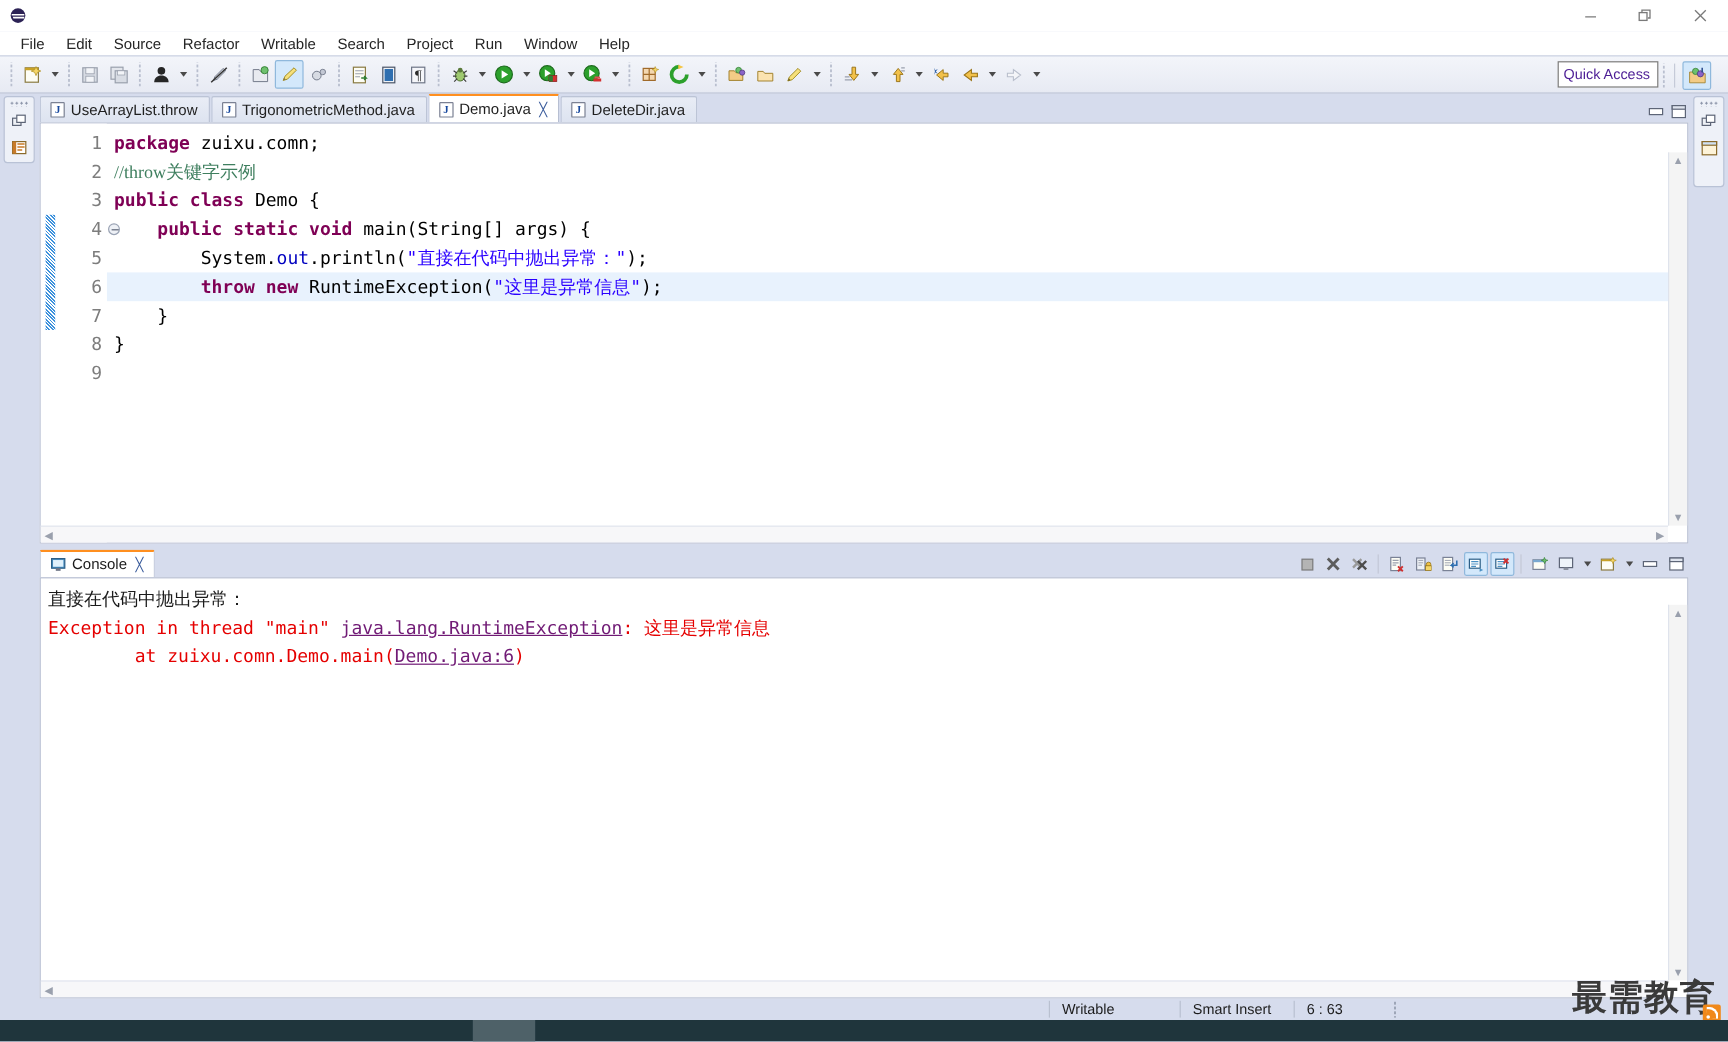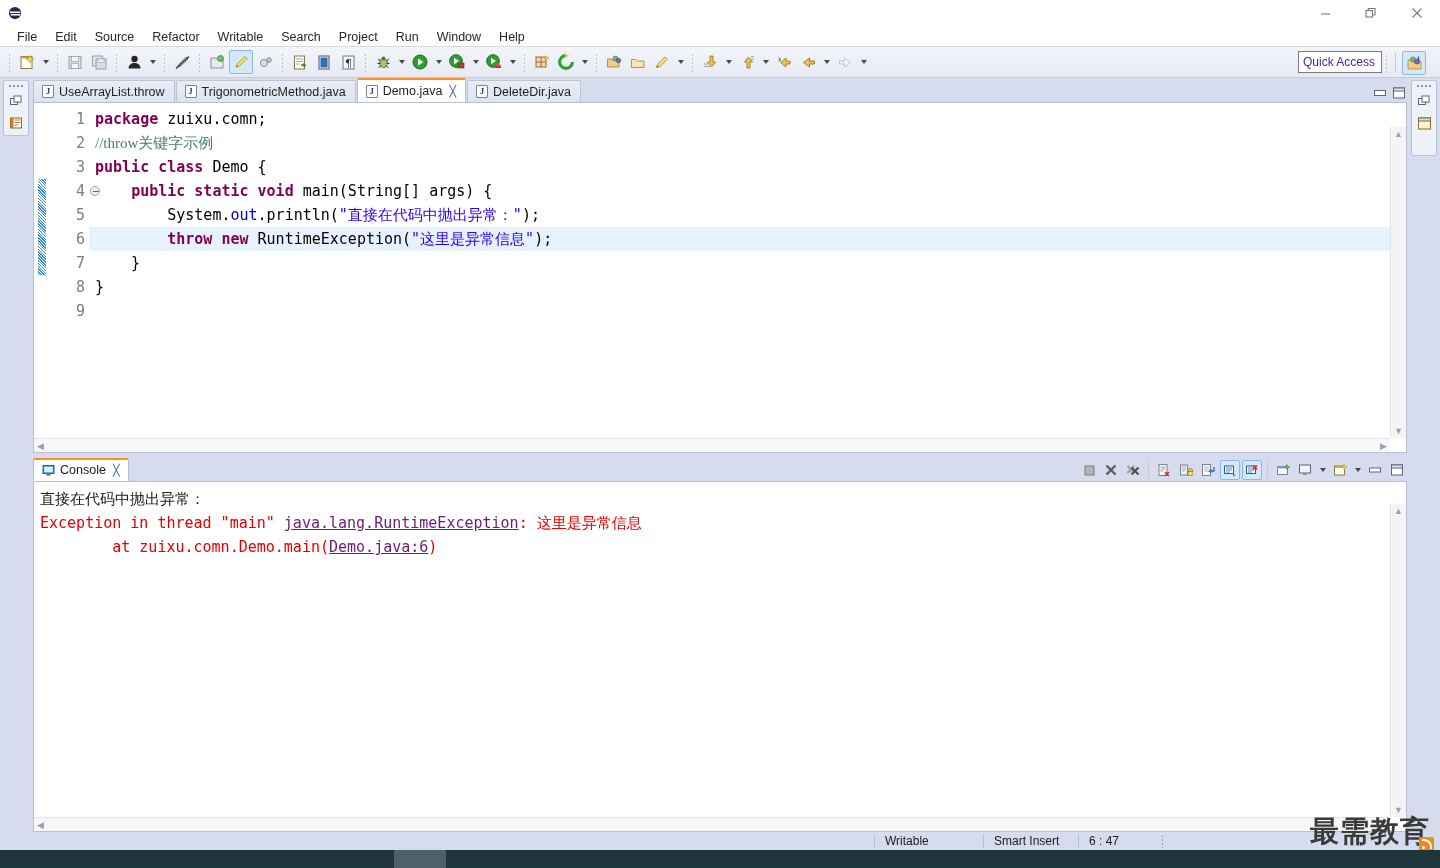--- a/index.html
+++ b/index.html
@@ -737,21 +737,21 @@
   </div>
 </div>
 
 <div class="statusbar">
   <div style="flex:1"></div>
   <div class="sb-div"></div>
   <div class="sb-cell" style="width:108px">Writable</div>
   <div class="sb-div"></div>
   <div class="sb-cell" style="width:94px">Smart Insert</div>
   <div class="sb-div"></div>
-  <div class="sb-cell" style="width:76px">6 : 47</div>
+  <div class="sb-cell" style="width:76px">6 : 63</div>
   <div class="sb-grip"></div>
   <div style="width:260px"></div>
 </div>
 
 <div class="watermark">
   <span>最需教育</span>
   <span class="wm-badge"></span>
 </div>
 
 <div class="taskbar">

